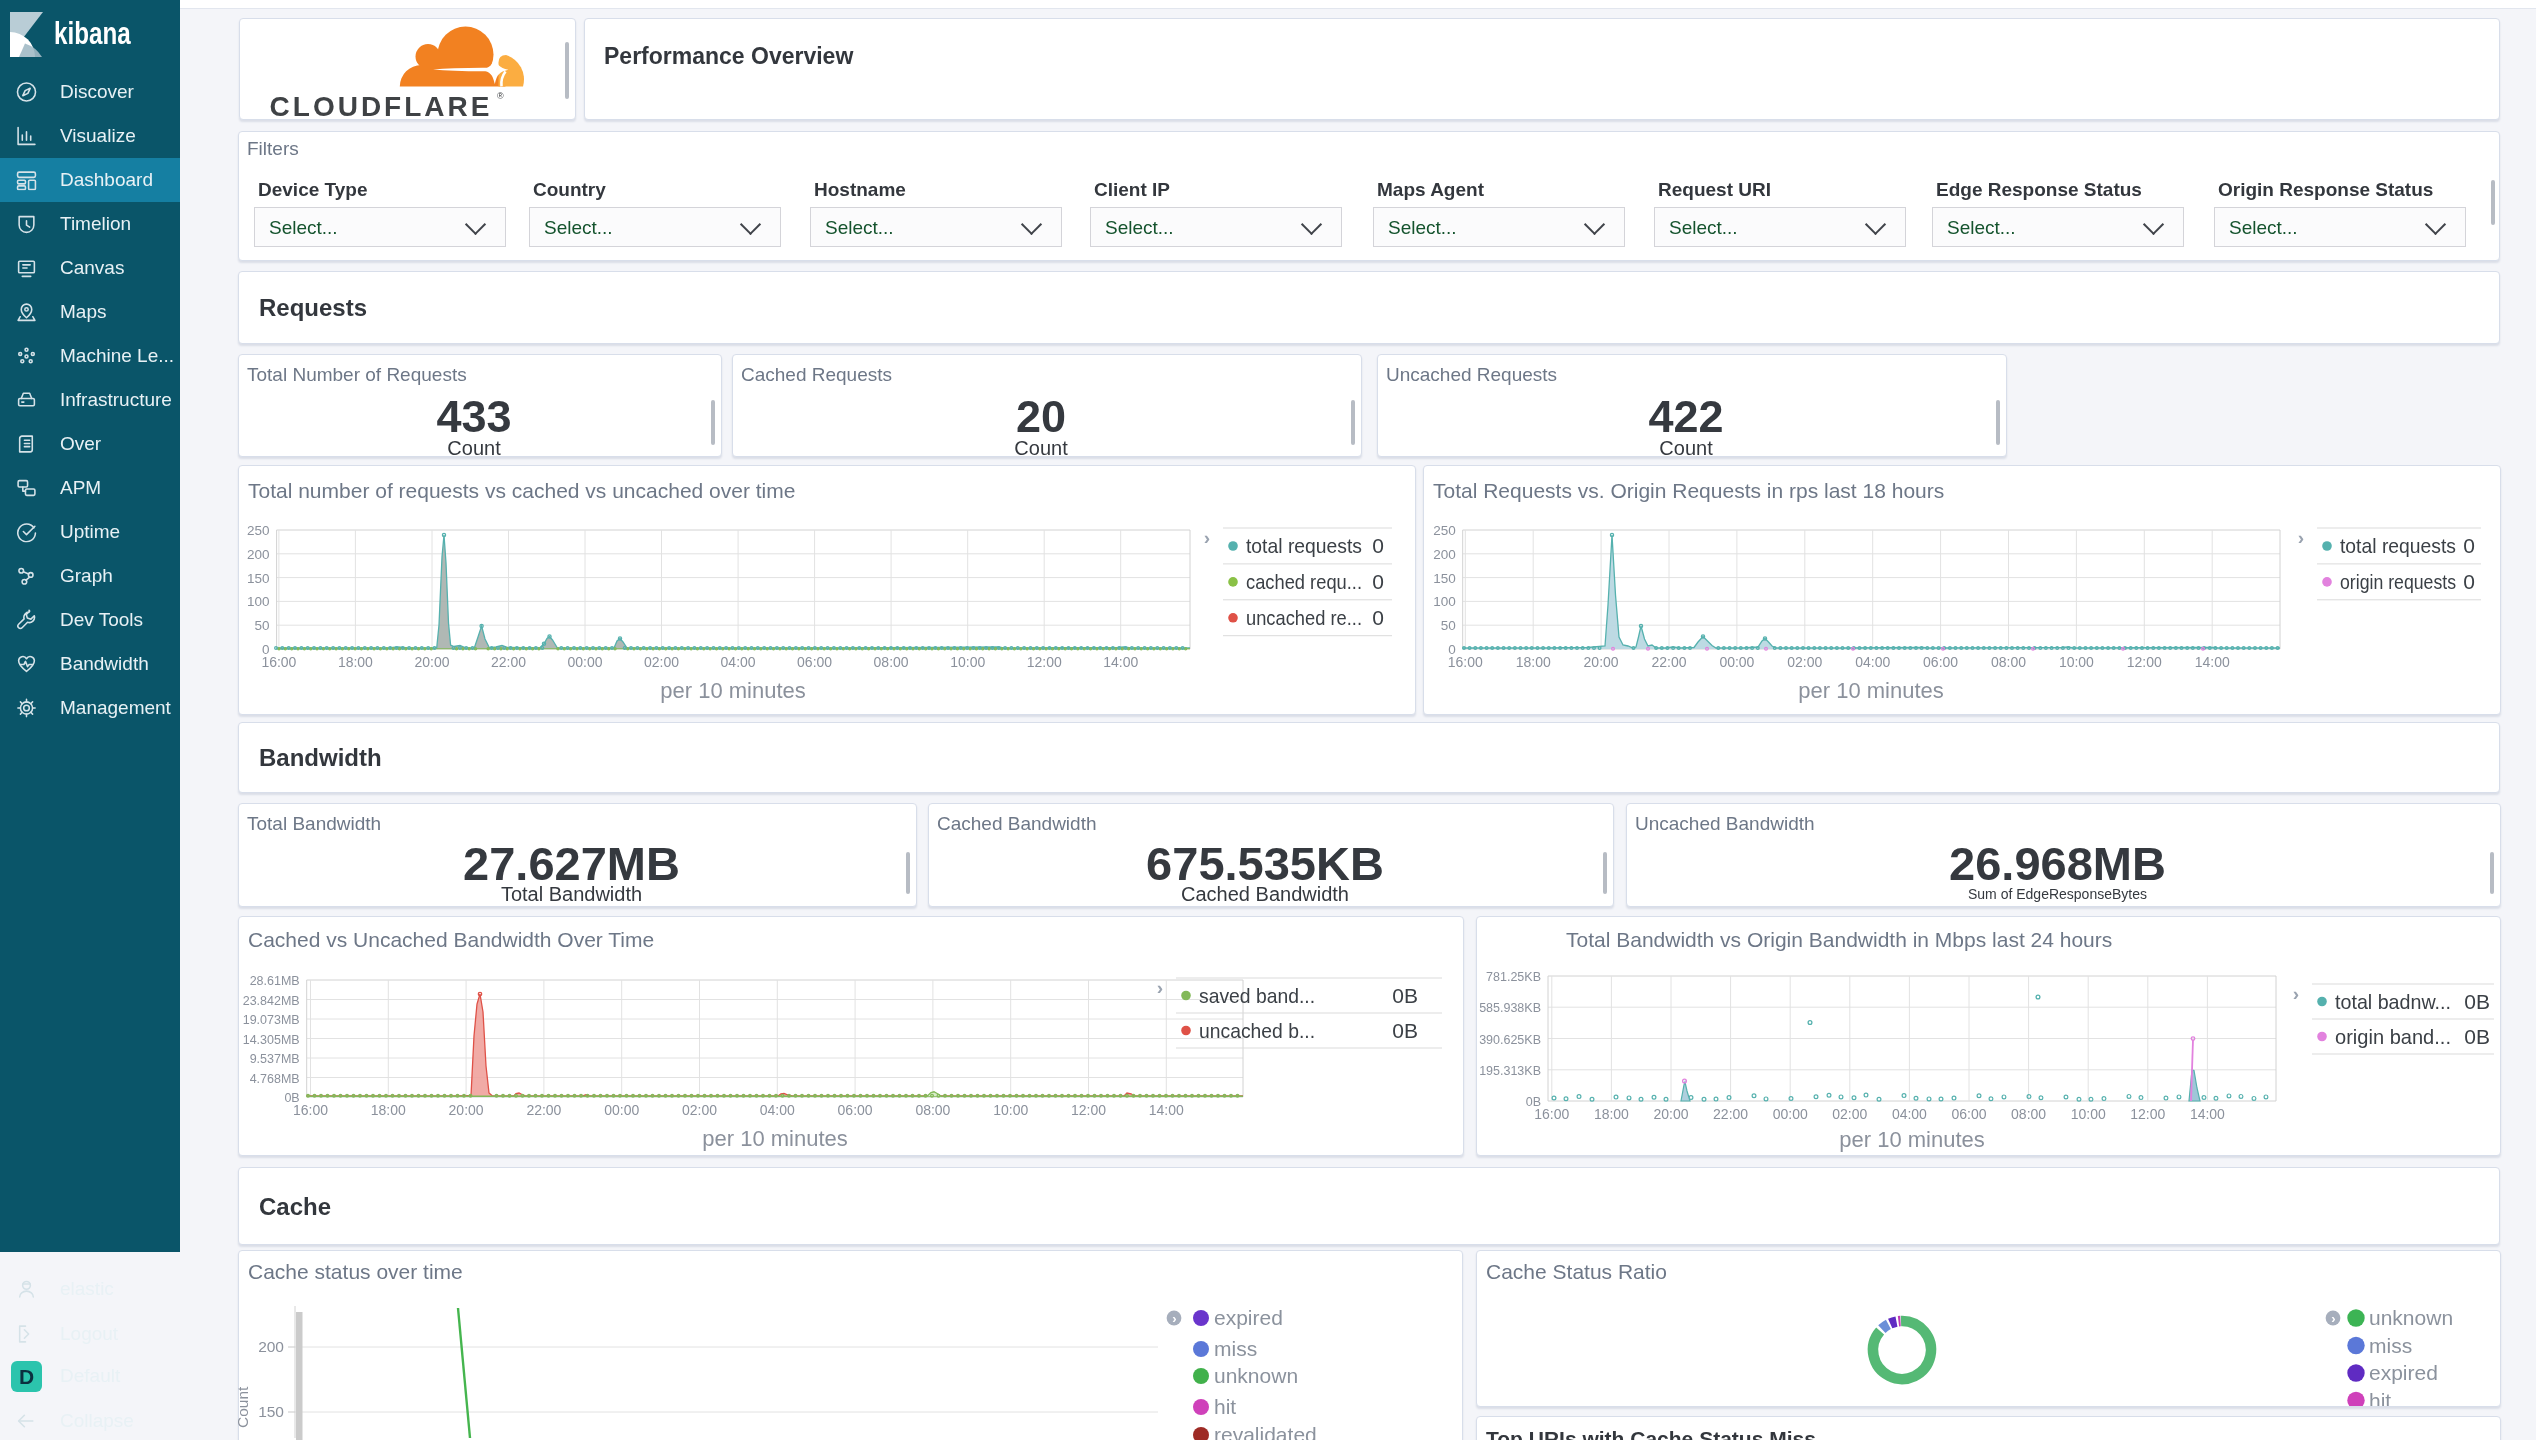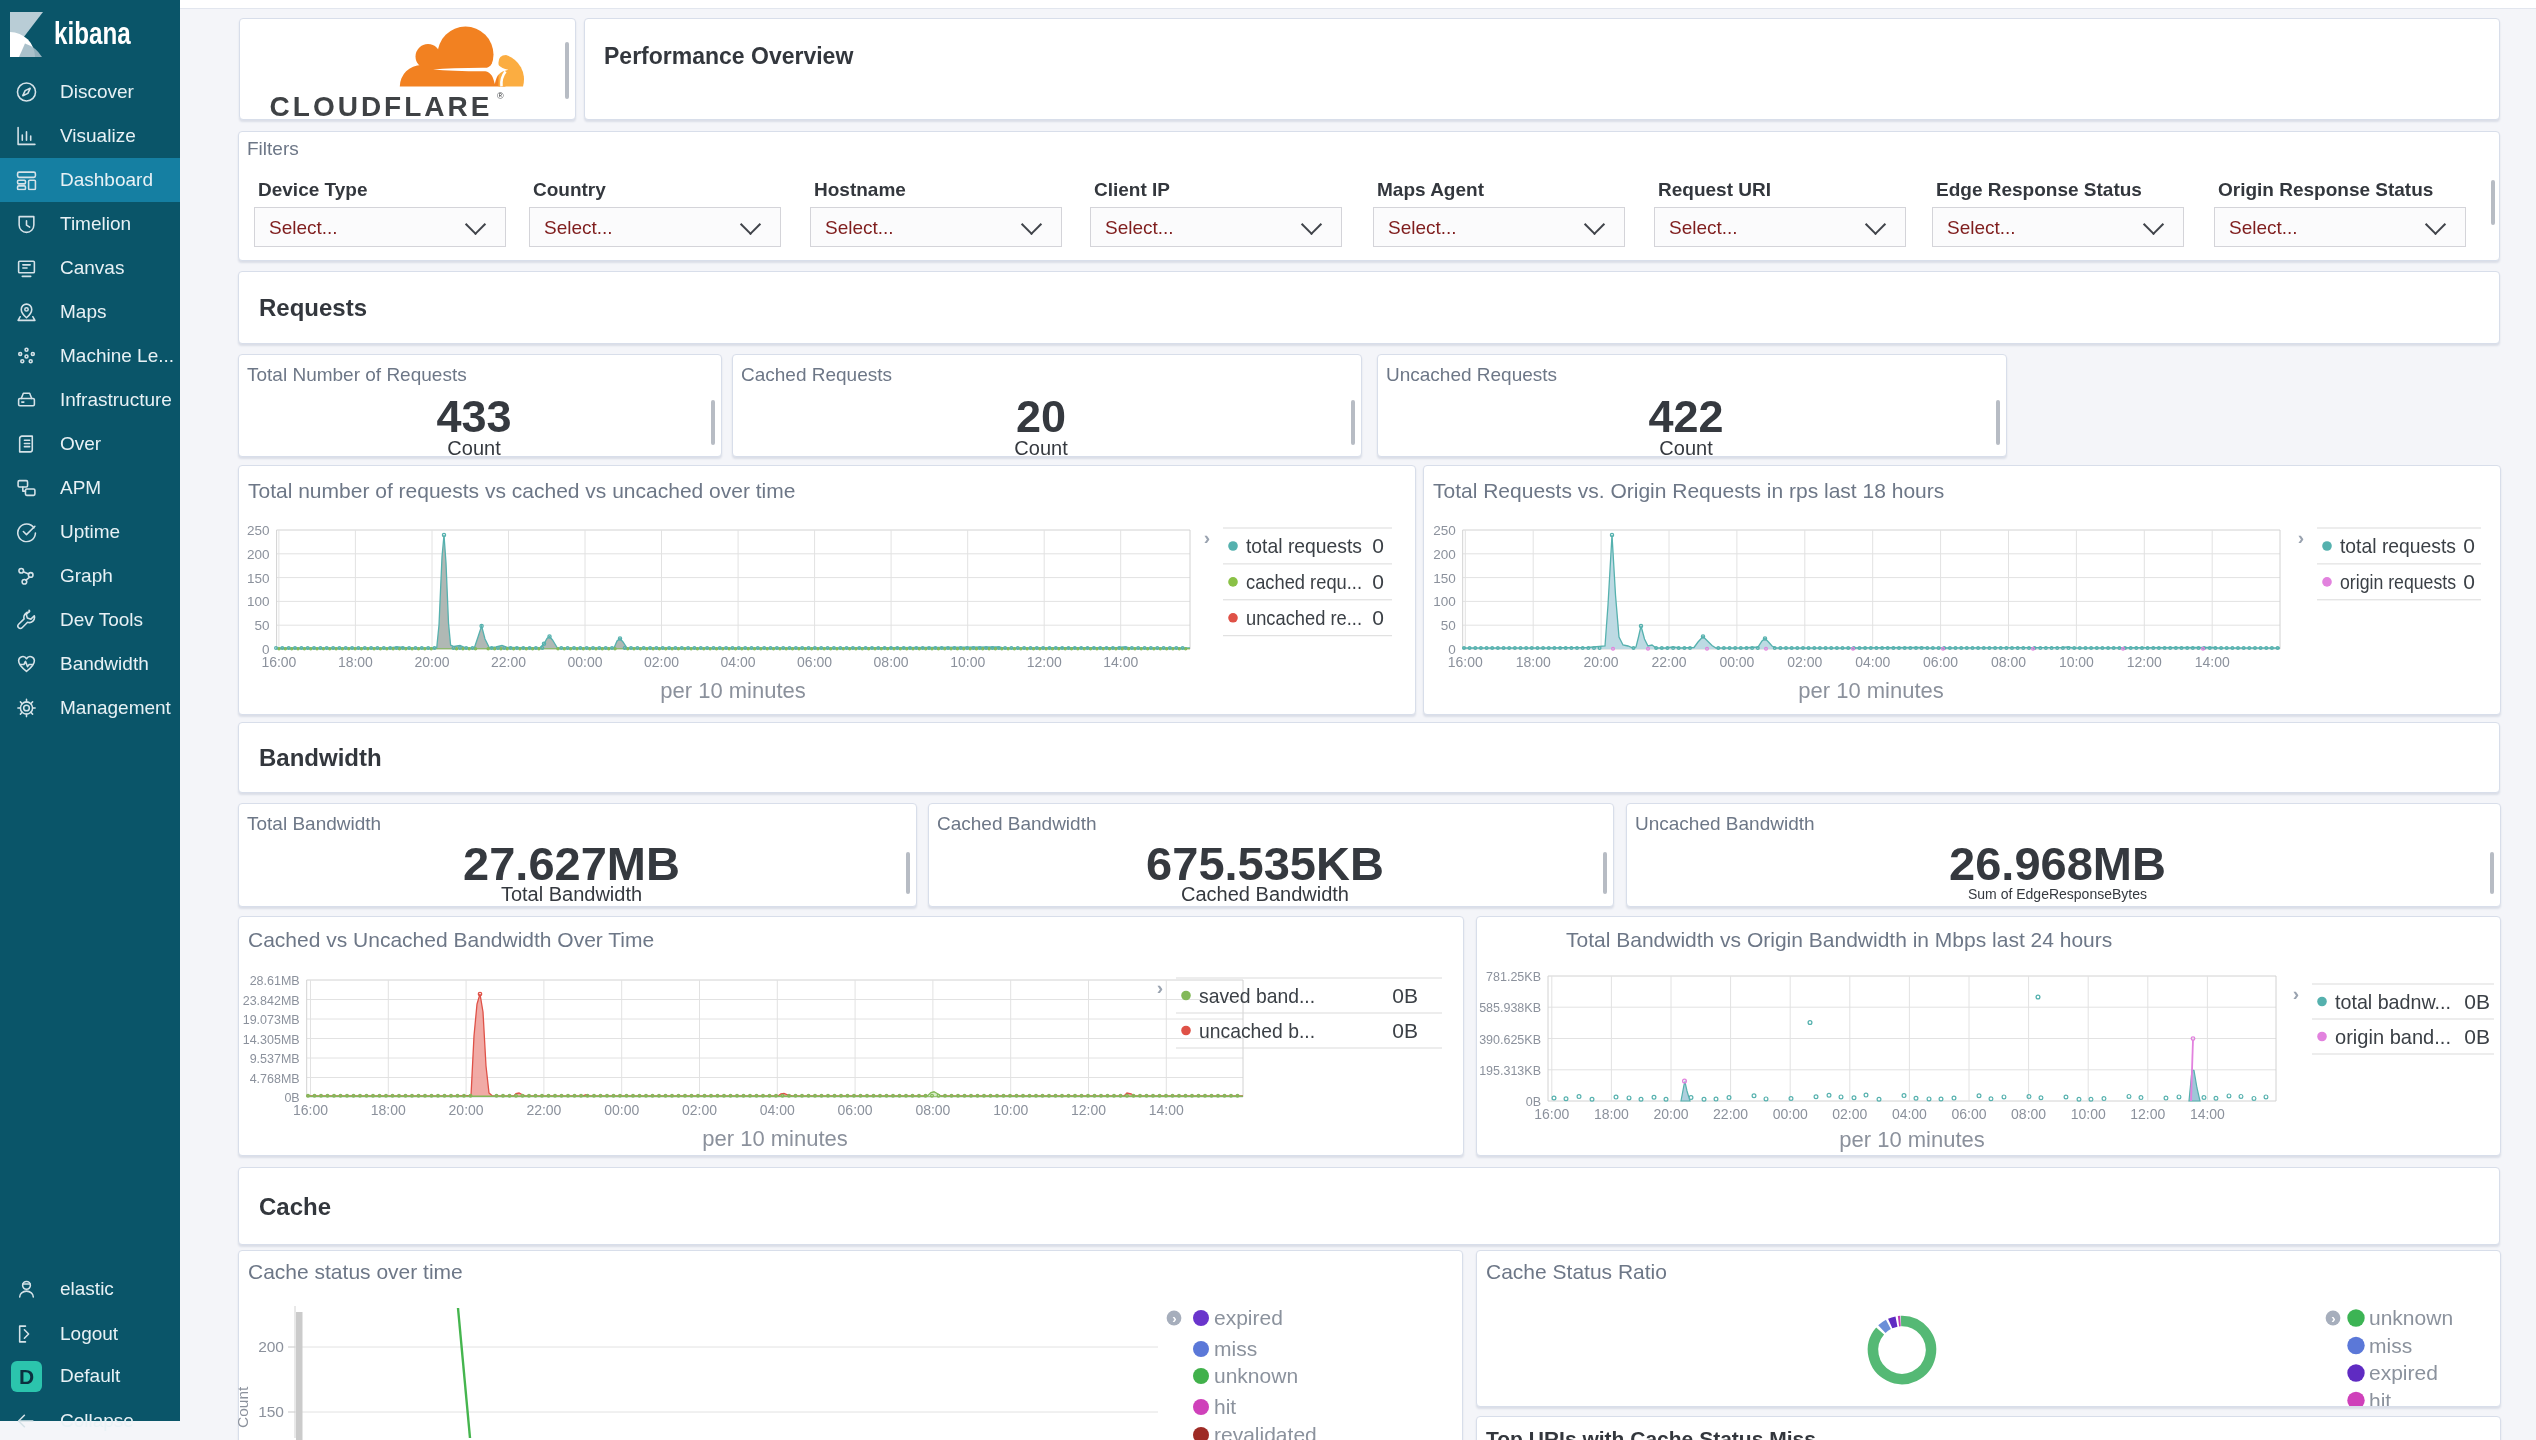--- a/index.html
+++ b/index.html
@@ -5,31 +5,31 @@
 html,body{width:2536px;height:1440px;overflow:hidden;background:#f4f5f9;font-family:"Liberation Sans",sans-serif;position:relative}
 .panel{position:absolute;background:#fff;border:1px solid #d8deea;border-radius:4px;box-shadow:0 2px 2px rgba(153,166,188,.28)}
 .abs{position:absolute}
 .ptitle{position:absolute;font-size:21px;color:#6d7787}
 .mtitle{position:absolute;font-size:19px;color:#6d7787}
 .sect{position:absolute;font-size:24px;font-weight:bold;color:#33373d}
 .num{position:absolute;font-weight:bold;color:#35393f;text-align:center;transform:translate(-50%,-50%)}
 .sub{position:absolute;color:#35393f;text-align:center;transform:translate(-50%,-50%)}
 .scr{position:absolute;width:4px;background:#b7bcc4;border-radius:2px}
 .flabel{position:absolute;font-size:19px;font-weight:bold;color:#33373d;transform:translateY(-50%)}
-.fsel{position:absolute;height:40px;width:252px;background:#fbfbfc;border:1px solid #d4d4d9;color:#7f1d1d;font-size:19px}
+.fsel{position:absolute;height:40px;width:252px;background:#fbfbfc;border:1px solid #d4d4d9;color:#14532d;font-size:19px}
 .fsel span{position:absolute;left:14px;top:9px}
 .chev{position:absolute;width:15px;height:15px;border-right:2px solid #40444a;border-bottom:2px solid #40444a;transform:rotate(45deg)}
 .navitem{position:absolute;left:60px;transform:translateY(-50%);font-size:19px;color:#e8f1f5}
 .navicon{position:absolute;left:16px;transform:translateY(-50%)}
 svg text{font-family:"Liberation Sans",sans-serif}
 </style></head>
 <body>
 
 <div class="abs" style="left:180px;top:0;width:2356px;height:9px;background:#fff;border-bottom:1px solid #e2e6ee"></div>
-<div class="abs" style="left:0;top:0;width:180px;height:1421px;background:#0a5569">
+<div class="abs" style="left:0;top:0;width:180px;height:1252px;background:#0a5569">
 <div class="abs" style="left:0;top:158px;width:180px;height:44px;background:#157fa2"></div>
 <svg class="abs" style="left:10px;top:12px" width="34" height="45" viewBox="0 0 34 45">
 <polygon points="0,0 33,0 0,43" fill="#b9cdd6"></polygon>
 <path d="M0,45 L0,20 A25,25 0 0 1 25,45 Z" fill="#ffffff"></path>
 <path d="M9,45 L32,45 A31,31 0 0 0 15,31.5 Z" fill="#a2bac5" opacity="0.9"></path>
 </svg>
 <div class="abs" style="left:54px;top:16px;font-size:31px;font-weight:bold;color:#fff;letter-spacing:0;transform:scaleX(0.78);transform-origin:0 0">kibana</div>
 <svg class="navicon" style="top:92px" width="21" height="21" viewBox="0 0 20 20" fill="none" stroke="#d5e2e8" stroke-width="1.5" stroke-linecap="round" stroke-linejoin="round">
       <circle cx="10" cy="10" r="8.6"></circle>
       <path d="M13.5 6.5 L11.3 11.3 L6.5 13.5 L8.7 8.7 Z"></path>

